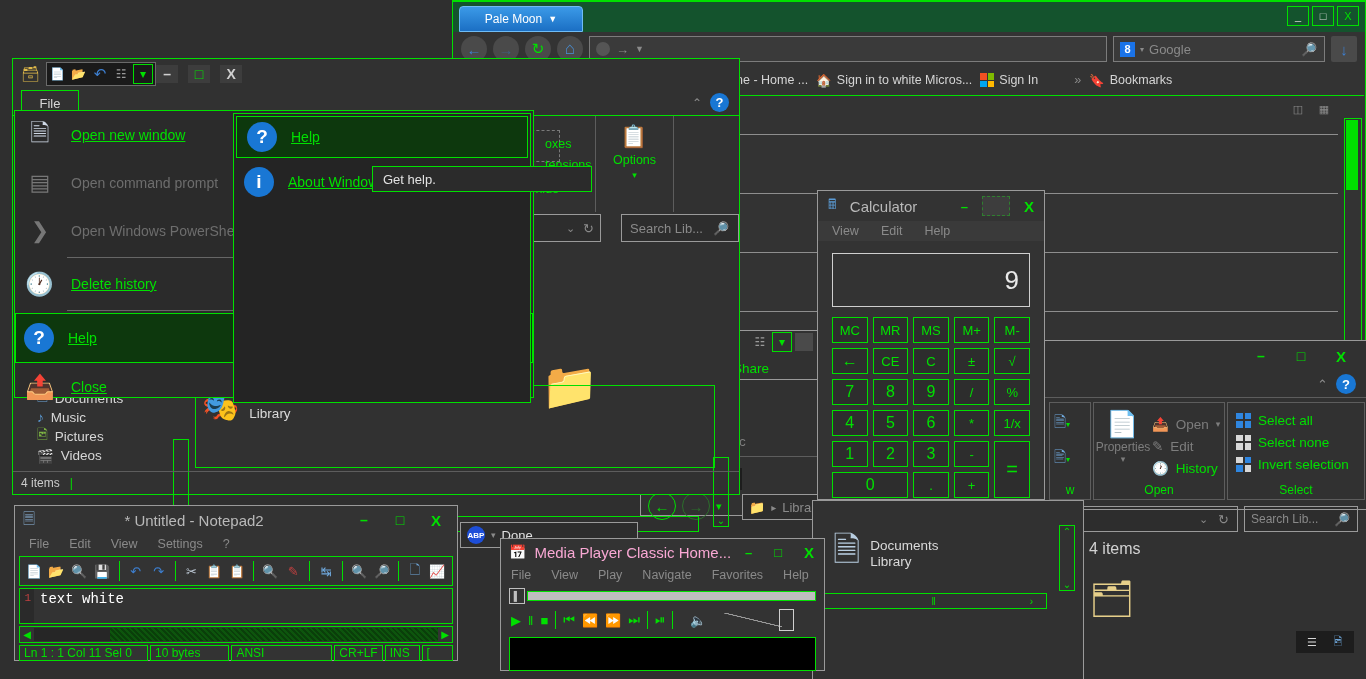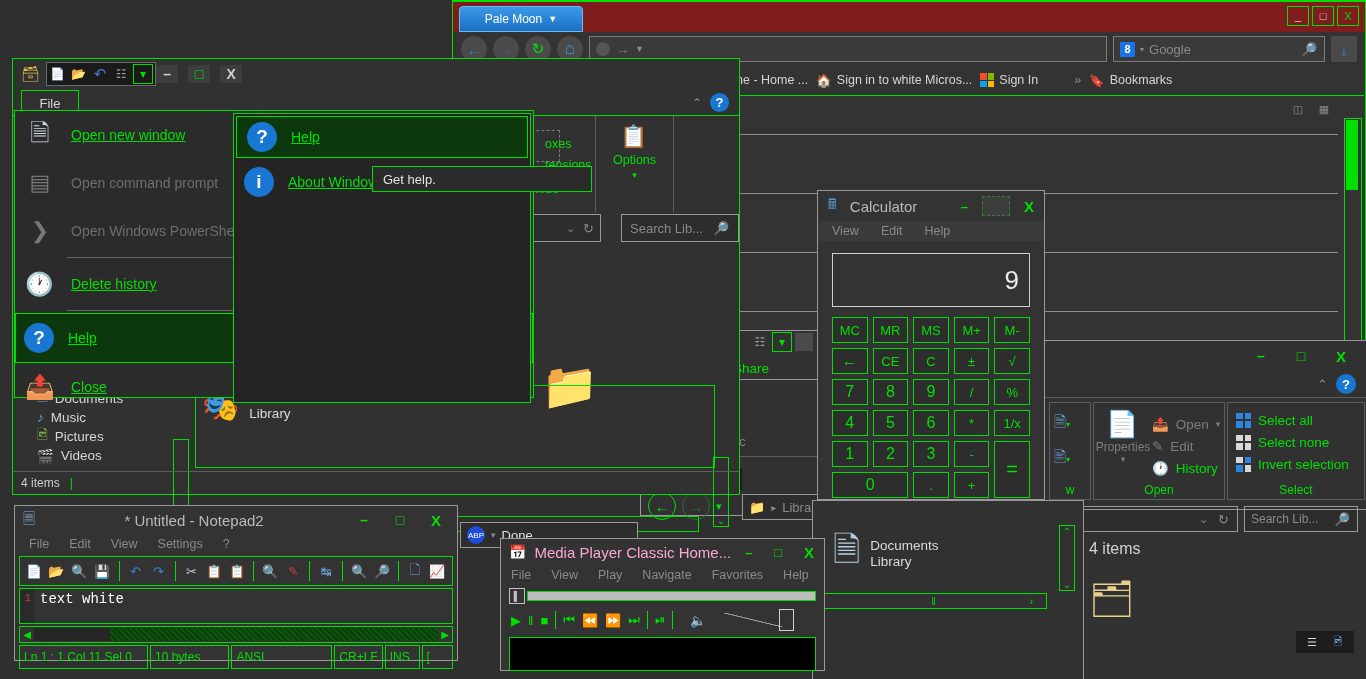--- a/index.html
+++ b/index.html
@@ -15,21 +15,21 @@
   .g{color:#00e000;}
   .grey{color:#8a8a8a;}
   .bordg{border:1px solid #00e000;}
   .title{flex:1;text-align:center;font-size:15px;color:#b9b9b9;}
   .wbtns{display:flex;align-items:center;gap:10px;padding-right:8px;}
   .wbtn{width:22px;height:18px;display:flex;align-items:center;justify-content:center;
         font-size:14px;color:#00e000;font-weight:bold;cursor:default;}
 
   
   #palemoon{left:452px;top:0px;width:914px;height:382px;background:#333333;border:1px solid #00e000;border-top:2px solid #00e000;}
-  #pm-tabstrip{height:30px;position:relative;background:#7f1d1d;}
+  #pm-tabstrip{height:30px;position:relative;background:#14532d;}
   #pm-tab{position:absolute;left:6px;top:4px;width:122px;height:24px;
           background:linear-gradient(#3b9ae8,#1b6fc4);border:1px solid #6fbcf5;border-radius:4px 4px 0 0;
           color:#fff;font-size:12px;display:flex;align-items:center;justify-content:center;gap:6px;}
   #pm-winbtns{position:absolute;right:6px;top:4px;display:flex;gap:3px;}
   #pm-winbtns div{width:20px;height:18px;border:1px solid #00e000;display:flex;align-items:center;justify-content:center;font-size:11px;color:#d8d8d8;}
   #pm-navbar{height:34px;display:flex;align-items:center;gap:6px;padding:0 8px;background:#333;}
   .navcircle{width:26px;height:26px;border-radius:50%;background:#4a4a4a;display:flex;align-items:center;justify-content:center;font-size:15px;}
   #pm-url{flex:1;height:24px;background:#3a3a3a;border:1px solid #7c7c7c;display:flex;align-items:center;padding:0 6px;gap:6px;}
   #pm-url .txt{flex:1;color:#9a9a9a;font-size:13px;}
   #pm-search{width:198px;height:24px;background:#3a3a3a;border:1px solid #7c7c7c;display:flex;align-items:center;padding:0 6px;gap:5px;}
@@ -115,37 +115,37 @@
   #np-tb{margin:2px 4px;height:28px;border:1px solid #00e000;display:flex;align-items:center;gap:5px;padding:0 5px;}
   .tbi{width:19px;height:19px;display:flex;align-items:center;justify-content:center;font-size:13px;}
   .tbsep{width:1px;height:20px;background:#00e000;margin:0 2px;}
   #np-edit{margin:2px 4px;height:34px;border:1px solid #00e000;display:flex;align-items:flex-start;}
   #np-gutter{width:14px;text-align:right;padding:3px 3px 0 0;color:#c04040;font-size:11px;font-family:"Liberation Mono",monospace;background:#2a2a2a;height:100%;box-sizing:border-box;}
   #np-text{padding:2px 0 0 6px;color:#ffffff;font-family:"Liberation Mono",monospace;font-size:14px;}
   #np-hscroll{margin:2px 4px;height:15px;border:1px solid #00e000;display:flex;align-items:center;}
   #np-hscroll .ar{width:14px;text-align:center;color:#00e000;font-size:10px;}
   #np-hscroll .track{flex:1;height:13px;background:repeating-linear-gradient(45deg,#0a3f0a 0 2px,#0d550d 2px 4px);}
   #np-hscroll .thumb{width:76px;height:13px;background:#262626;}
-  #np-status{margin:2px 4px;height:24px;display:flex;gap:2px;font-size:12px;}
+  #np-status{margin:2px 4px;height:16px;display:flex;gap:2px;font-size:12px;}
   #np-status div{border:1px solid #00e000;display:flex;align-items:center;padding:0 4px;color:#00e000;}
 
   
   #mpc{left:500px;top:538px;width:325px;height:133px;background:#333333;border:1px solid #9a9a9a;}
   #mpc-title{height:26px;display:flex;align-items:center;gap:8px;padding-left:8px;}
   #mpc-menu{height:20px;display:flex;gap:20px;padding-left:10px;align-items:center;color:#8a8a8a;font-size:12.5px;}
   #mpc-seek{margin:4px 8px;height:14px;display:flex;align-items:center;gap:2px;}
   #mpc-seek .hnd{width:14px;height:14px;border:1px solid #bfbfbf;display:flex;align-items:center;justify-content:center;font-size:9px;color:#bfbfbf;}
   #mpc-seek .bar{flex:1;height:8px;border:1px solid #00e000;background:#bdbdbd;}
   #mpc-ctrls{height:26px;display:flex;align-items:center;gap:7px;padding:0 10px;color:#00e000;font-size:13px;}
   #mpc-ctrls .sep{width:1px;height:18px;background:#00e000;}
   #mpc-video{margin:4px 8px;height:32px;background:#000;border:1px solid #00e000;}
 
   
   #abp{position:absolute;left:460px;top:522px;width:170px;height:24px;background:#2d2d2d;border:1px solid #9a9a9a;display:flex;align-items:center;gap:6px;padding-left:6px;font-size:13px;color:#e0e0e0;}
-  .abpo{width:18px;height:18px;border-radius:50%;background:#1d4ed8;color:#fff;font-size:8px;font-weight:normal;display:flex;align-items:center;justify-content:center;}
+  .abpo{width:18px;height:18px;border-radius:50%;background:#1d4ed8;color:#fff;font-size:8px;font-weight:bold;display:flex;align-items:center;justify-content:center;}
 
   .viewbtns{display:flex;gap:4px;background:#1d1d1d;padding:3px 5px;}
   .vb{width:22px;height:16px;display:flex;align-items:center;justify-content:center;font-size:11px;}
   .scrollv{width:14px;border:1px solid #00e000;display:flex;flex-direction:column;justify-content:space-between;align-items:center;color:#00e000;font-size:10px;}
   .scrollh{height:14px;border:1px solid #00e000;display:flex;align-items:center;justify-content:center;color:#00e000;font-size:10px;letter-spacing:1px;}
 </style>
 </head>
 <body>
 
 <div class="win" id="palemoon">

